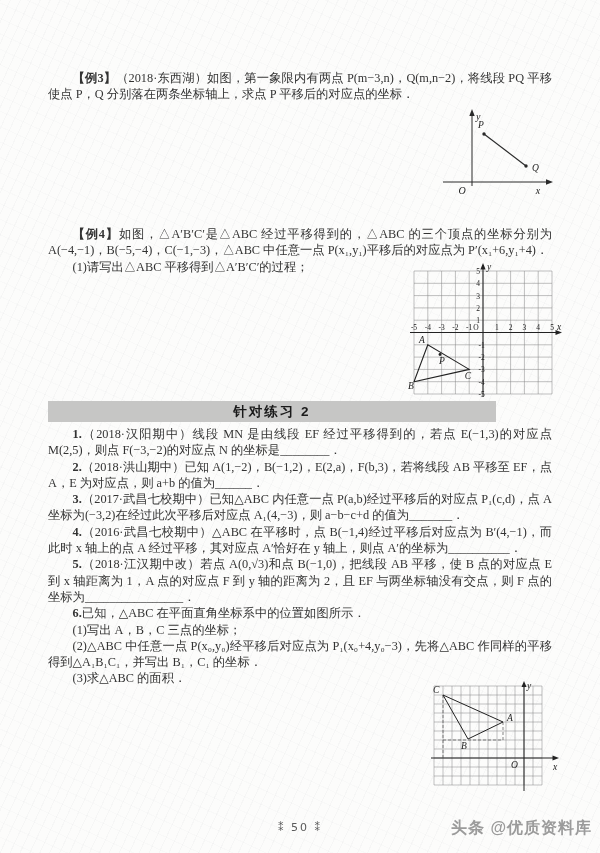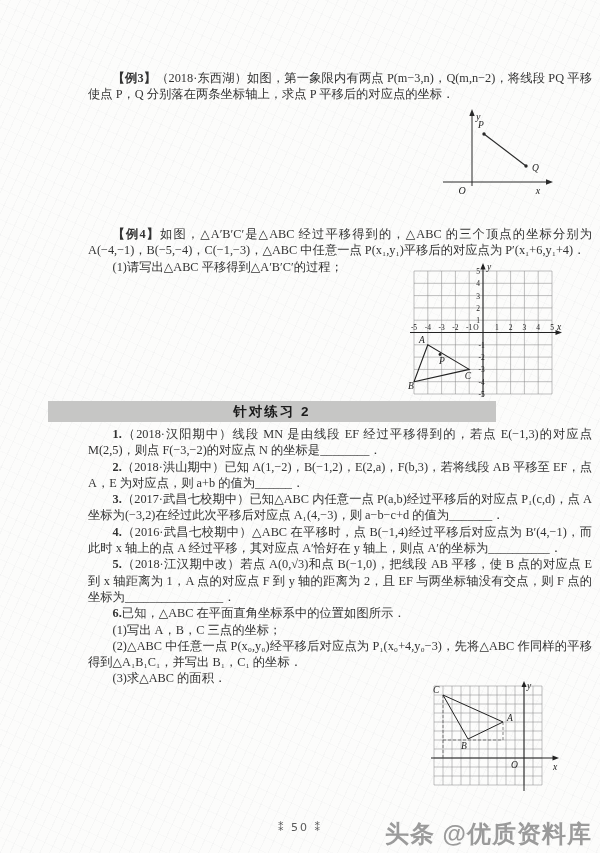--- a/index.html
+++ b/index.html
@@ -9,26 +9,26 @@
     font-family:"Liberation Serif","DejaVu Serif",serif;
   }
   .page::before{
     content:"";position:absolute;inset:0;pointer-events:none;
     background:
       repeating-linear-gradient(115deg,rgba(140,145,155,0.055) 0 1px,transparent 1px 9px),
       repeating-linear-gradient(25deg,rgba(140,145,155,0.03) 0 1px,transparent 1px 14px);
   }
   .block{
     position:absolute;left:48px;width:504px;
-    font-size:12.3px;line-height:16.3px;text-align:justify;margin-left:40px;
+    font-size:12.3px;line-height:16.3px;text-align:justify;
   }
   .block p{margin:0;text-indent:2em;}
   .tag,.num{font-weight:bold;}
   #ex3{top:70px;}
-  #ex4{top:226px;}
+  #ex4{top:226px;font-family:Liberation Serif, serif;}
   #problems{top:426px;}
   #bar{
     position:absolute;left:48px;top:401px;width:448px;height:21px;
     background:#c6c6c5;color:#1a1a1a;text-align:center;
     font-family:"Liberation Sans","DejaVu Sans",sans-serif;
     font-weight:bold;font-size:13.5px;line-height:21px;letter-spacing:2px;
   }
   svg.fig{position:absolute;overflow:visible;}
   #fig1{left:432px;top:108px;}
   #fig2{left:408px;top:263px;}
@@ -38,21 +38,21 @@
   svg text.pt{font-size:9.5px;}
   svg text.ax{font-size:10px;}
   .pagefoot{
     position:absolute;top:821px;left:0;width:100%;text-align:center;
     font-size:11px;color:#5a5a5a;letter-spacing:2px;
     font-family:"DejaVu Sans","Liberation Sans",sans-serif;
   }
   .watermark{
     position:absolute;top:818px;right:8px;
     font-family:"Liberation Sans","DejaVu Sans",sans-serif;
-    font-size:24px;font-weight:bold;color:#9b9b9b;letter-spacing:1px;
+    font-size:16px;font-weight:bold;color:#9b9b9b;letter-spacing:1px;
   }
 </style>
 </head>
 <body>
 
 <div class="page">
 
   <section class="block" id="ex3">
     <p><b class="tag">【例3】</b><span>（2018·东西湖）如图，第一象限内有两点 P(m−3,n)，Q(m,n−2)，将线段 PQ 平移使点 P，Q 分别落在两条坐标轴上，求点 P 平移后的对应点的坐标．</span></p>
   </section>

